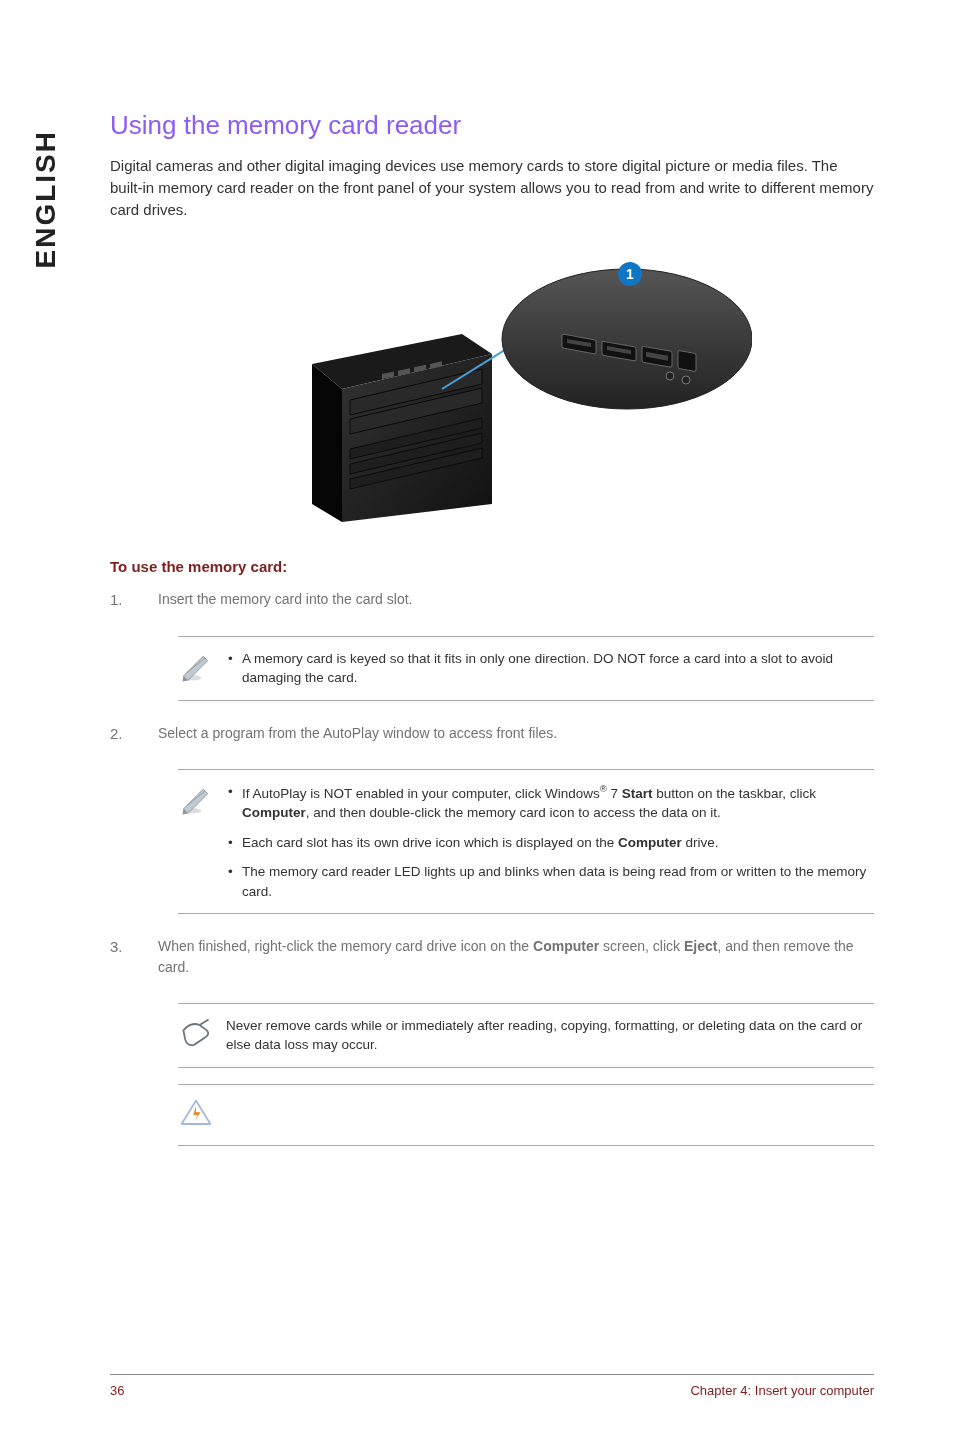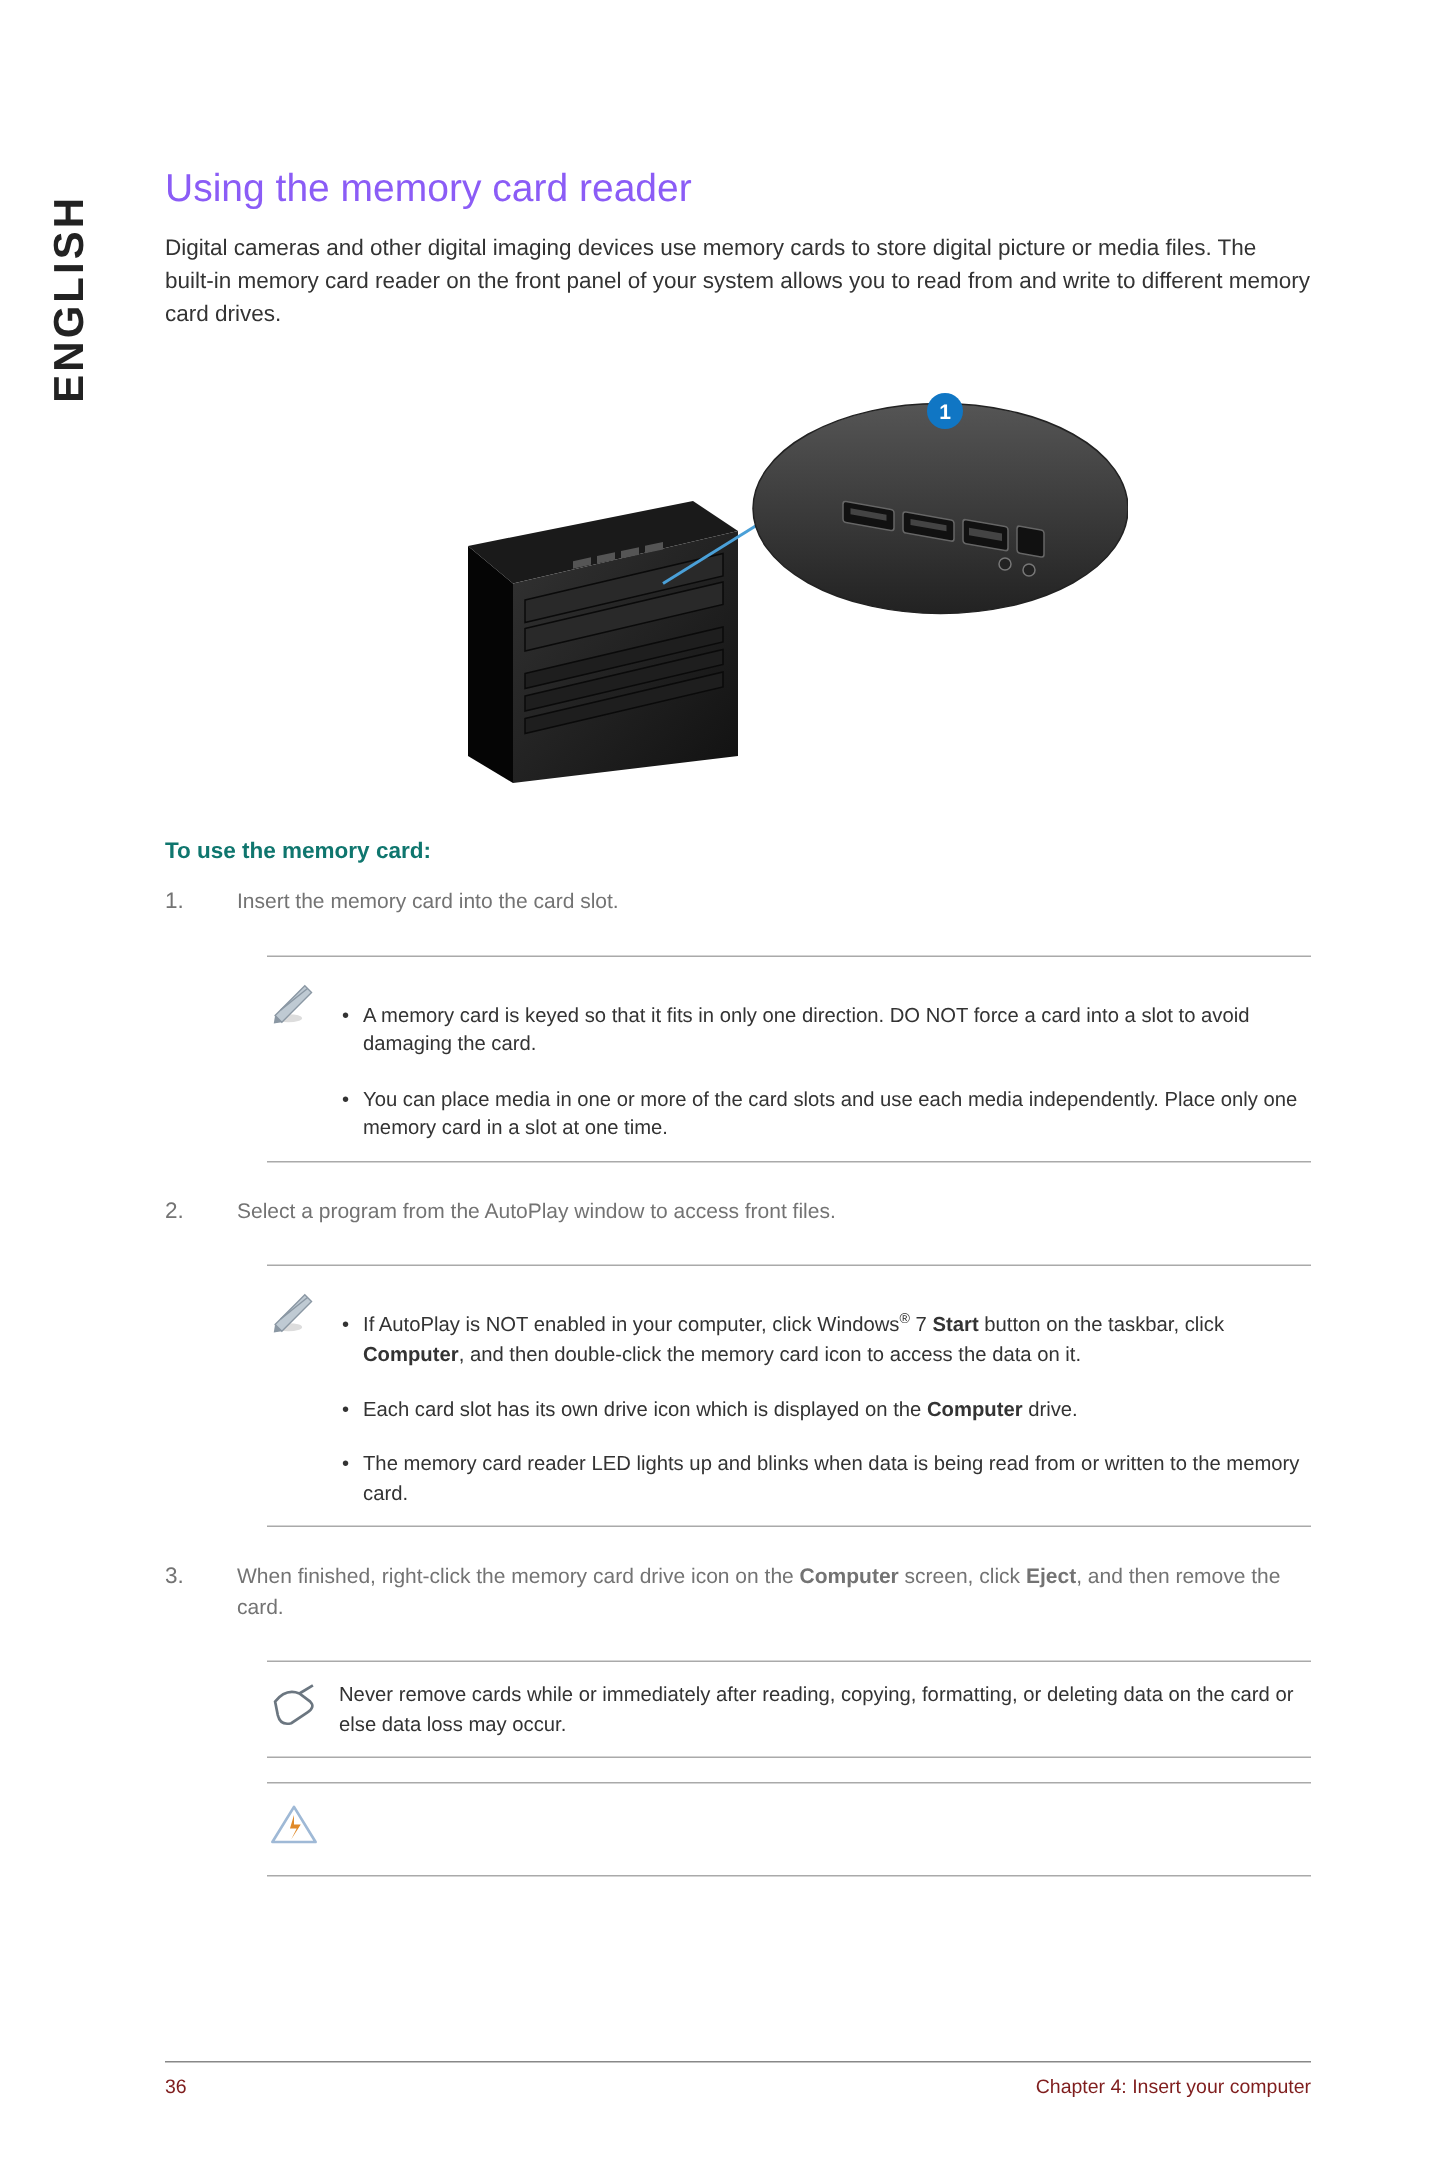--- a/index.html
+++ b/index.html
@@ -39,21 +39,21 @@
   }
   .figure-wrap {
     width: 100%;
     text-align: center;
     margin: 10px 0 30px 0;
   }
   .step-heading {
     font-weight: bold;
     font-size: 15px;
     margin: 28px 0 14px 0;
-    color: #0f766e;
+    color: #7f1d1d;
   }
   ol.steps {
     list-style: none;
     padding-left: 0;
     counter-reset: st;
   }
   ol.steps > li {
     counter-increment: st;
     position: relative;
     padding-left: 48px;
@@ -93,21 +93,20 @@
     padding: 4px 6px 4px 0;
   }
   .note-content ul {
     list-style: none;
     padding-left: 0;
   }
   .note-content ul li {
     position: relative;
     padding-left: 16px;
     margin-bottom: 10px;
-    margin-top: 17px;
   }
   .note-content ul li:last-child { margin-bottom: 0; }
   .note-content ul li::before {
     content: "•";
     position: absolute;
     left: 2px;
     top: 0;
   }
   .note-plain { padding-left: 0; }
   .sup { font-size: 0.7em; vertical-align: super; }
@@ -212,21 +211,20 @@
       <svg viewBox="0 0 40 40" width="36" height="36">
         <ellipse cx="16" cy="32" rx="10" ry="3" fill="#ddd"></ellipse>
         <polygon points="6,30 28,8 33,13 11,35" fill="#bfcad3" stroke="#8a97a3"></polygon>
         <polygon points="6,30 11,35 5,36" fill="#8a97a3"></polygon>
         <line x1="10" y1="26" x2="30" y2="10" stroke="#8a97a3"></line>
       </svg>
     </div>
     <div class="note-content">
       <ul>
         <li>A memory card is keyed so that it fits in only one direction. DO NOT force a card into a slot to avoid damaging the card.</li>
-        <li>You can place media in one or more of the card slots and use each media independently. Place only one memory card in a slot at one time.</li>
       </ul>
     </div>
   </div>
 </div>
 
 <ol class="steps" start="2" style="counter-reset: st 1;">
   <li>Select a program from the AutoPlay window to access front files.</li>
 </ol>
 
 <div class="note-block">

